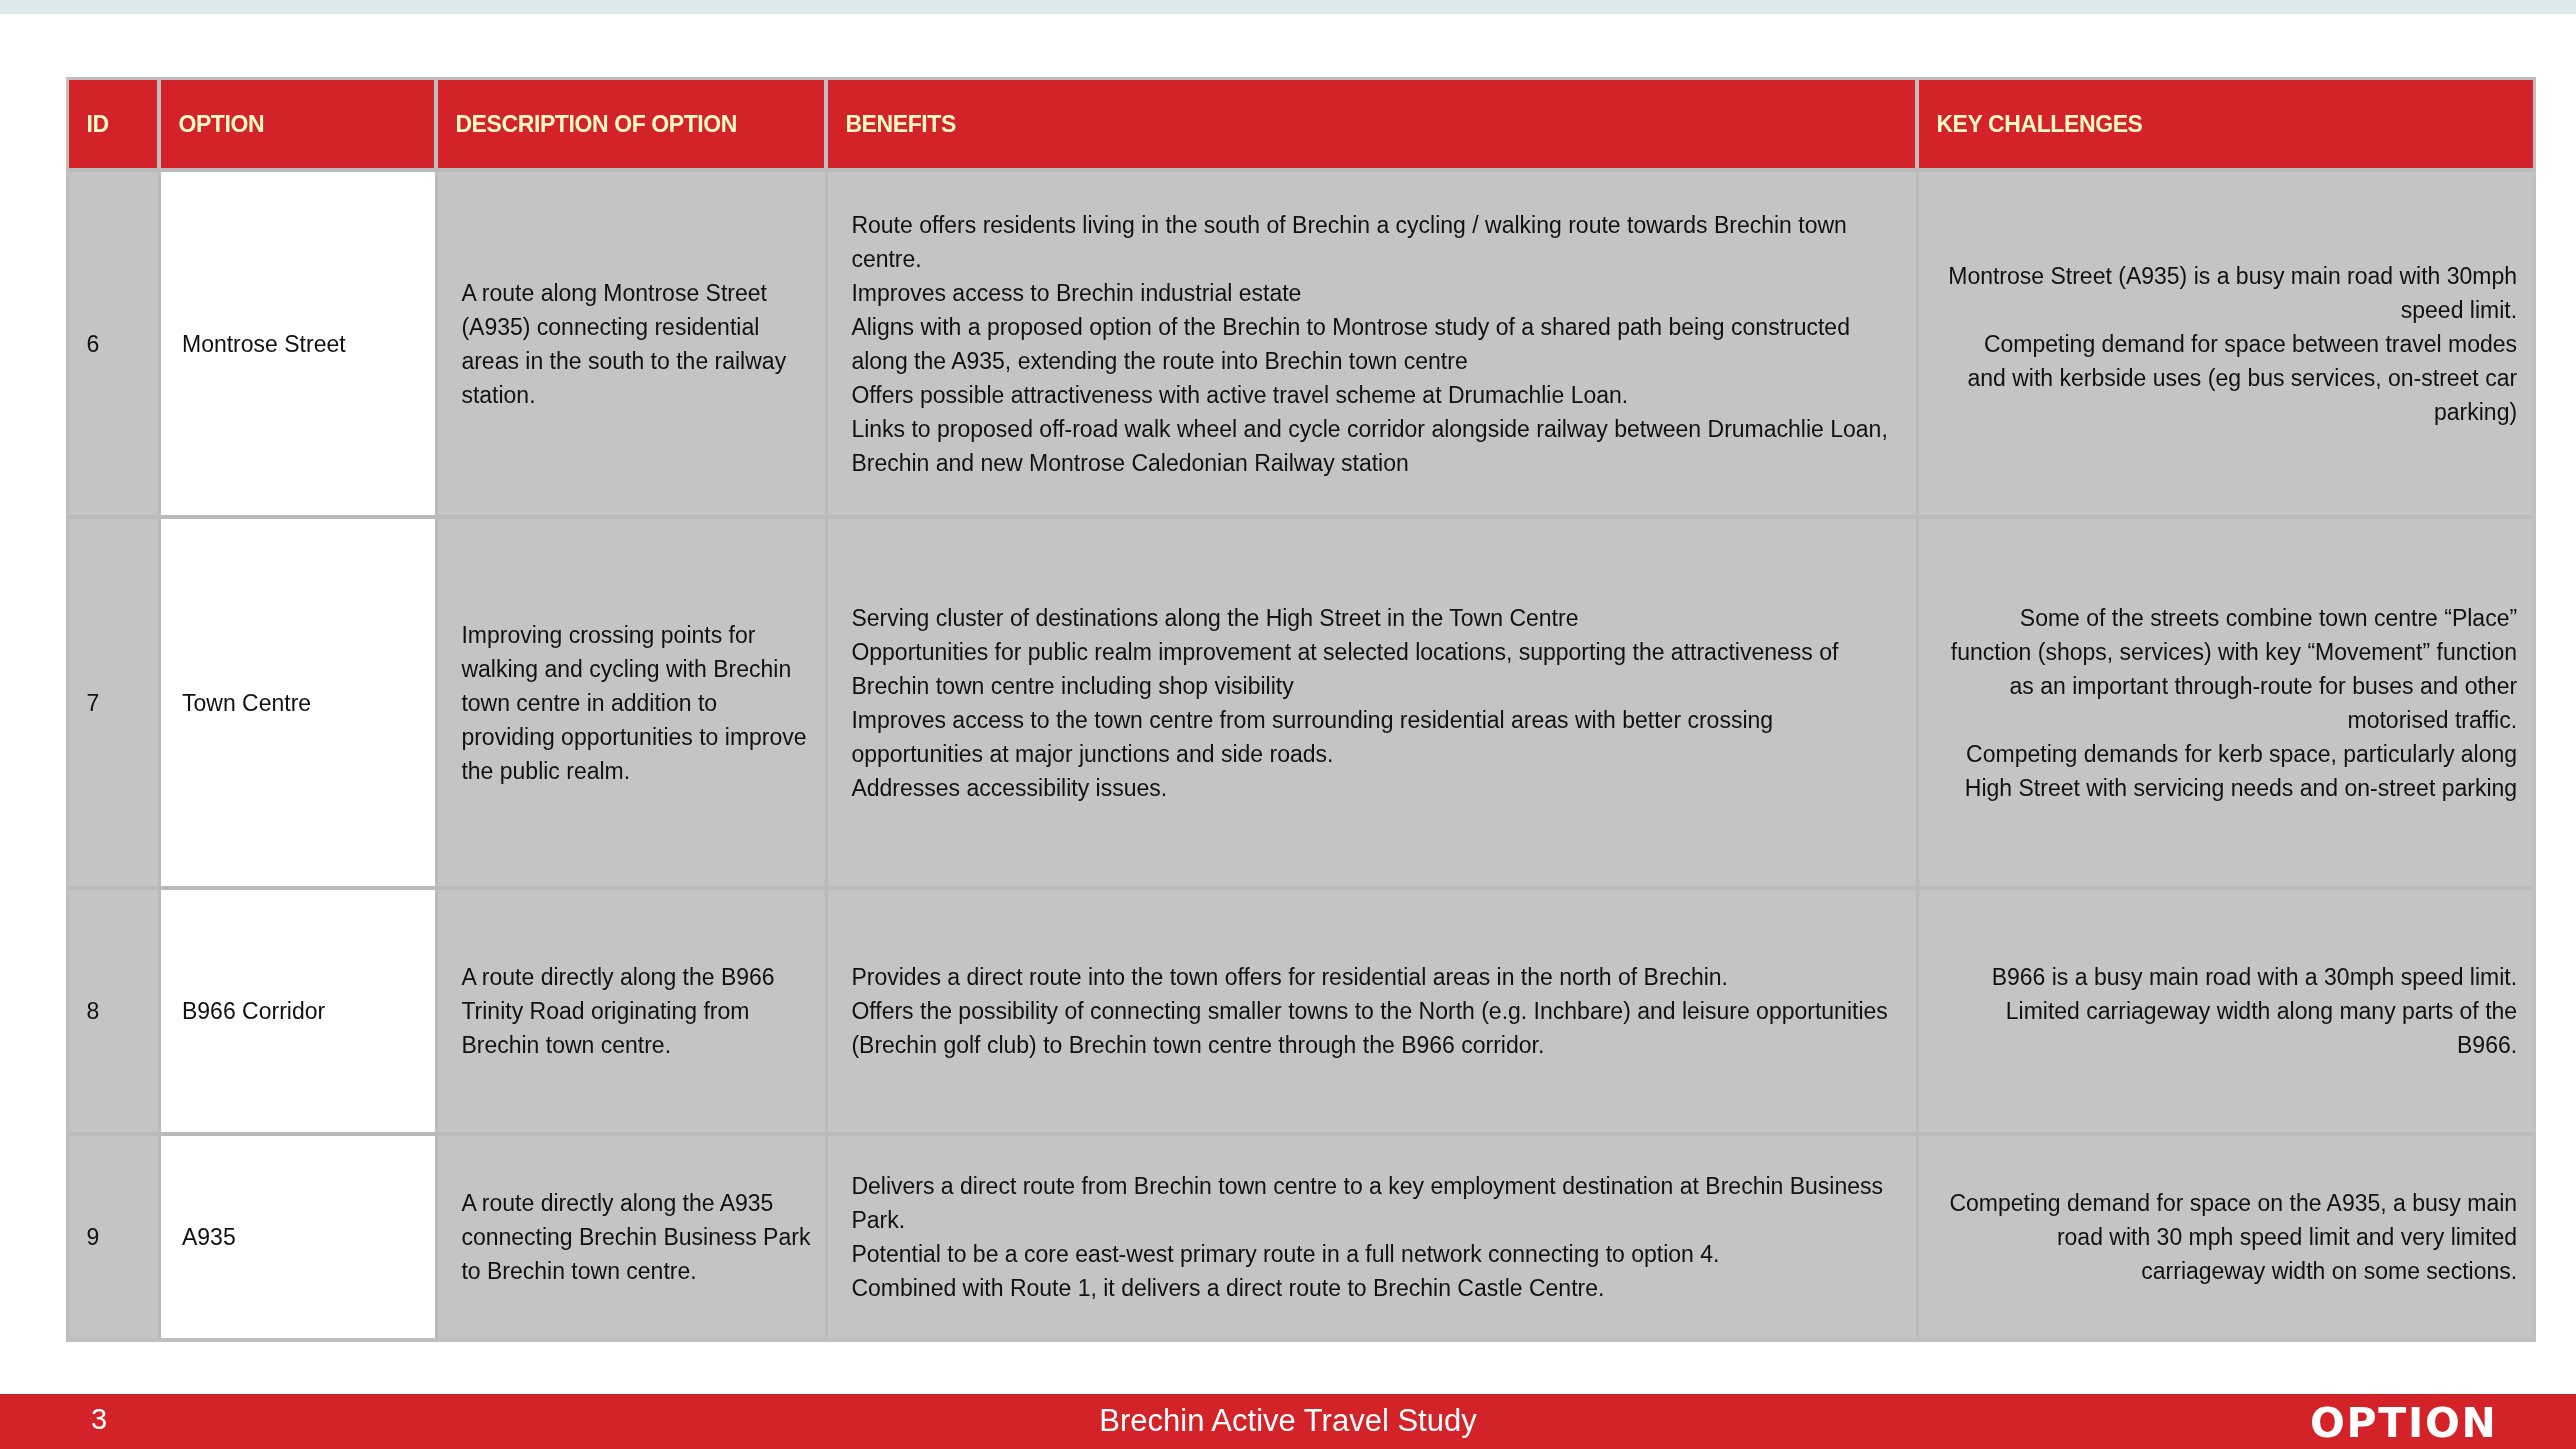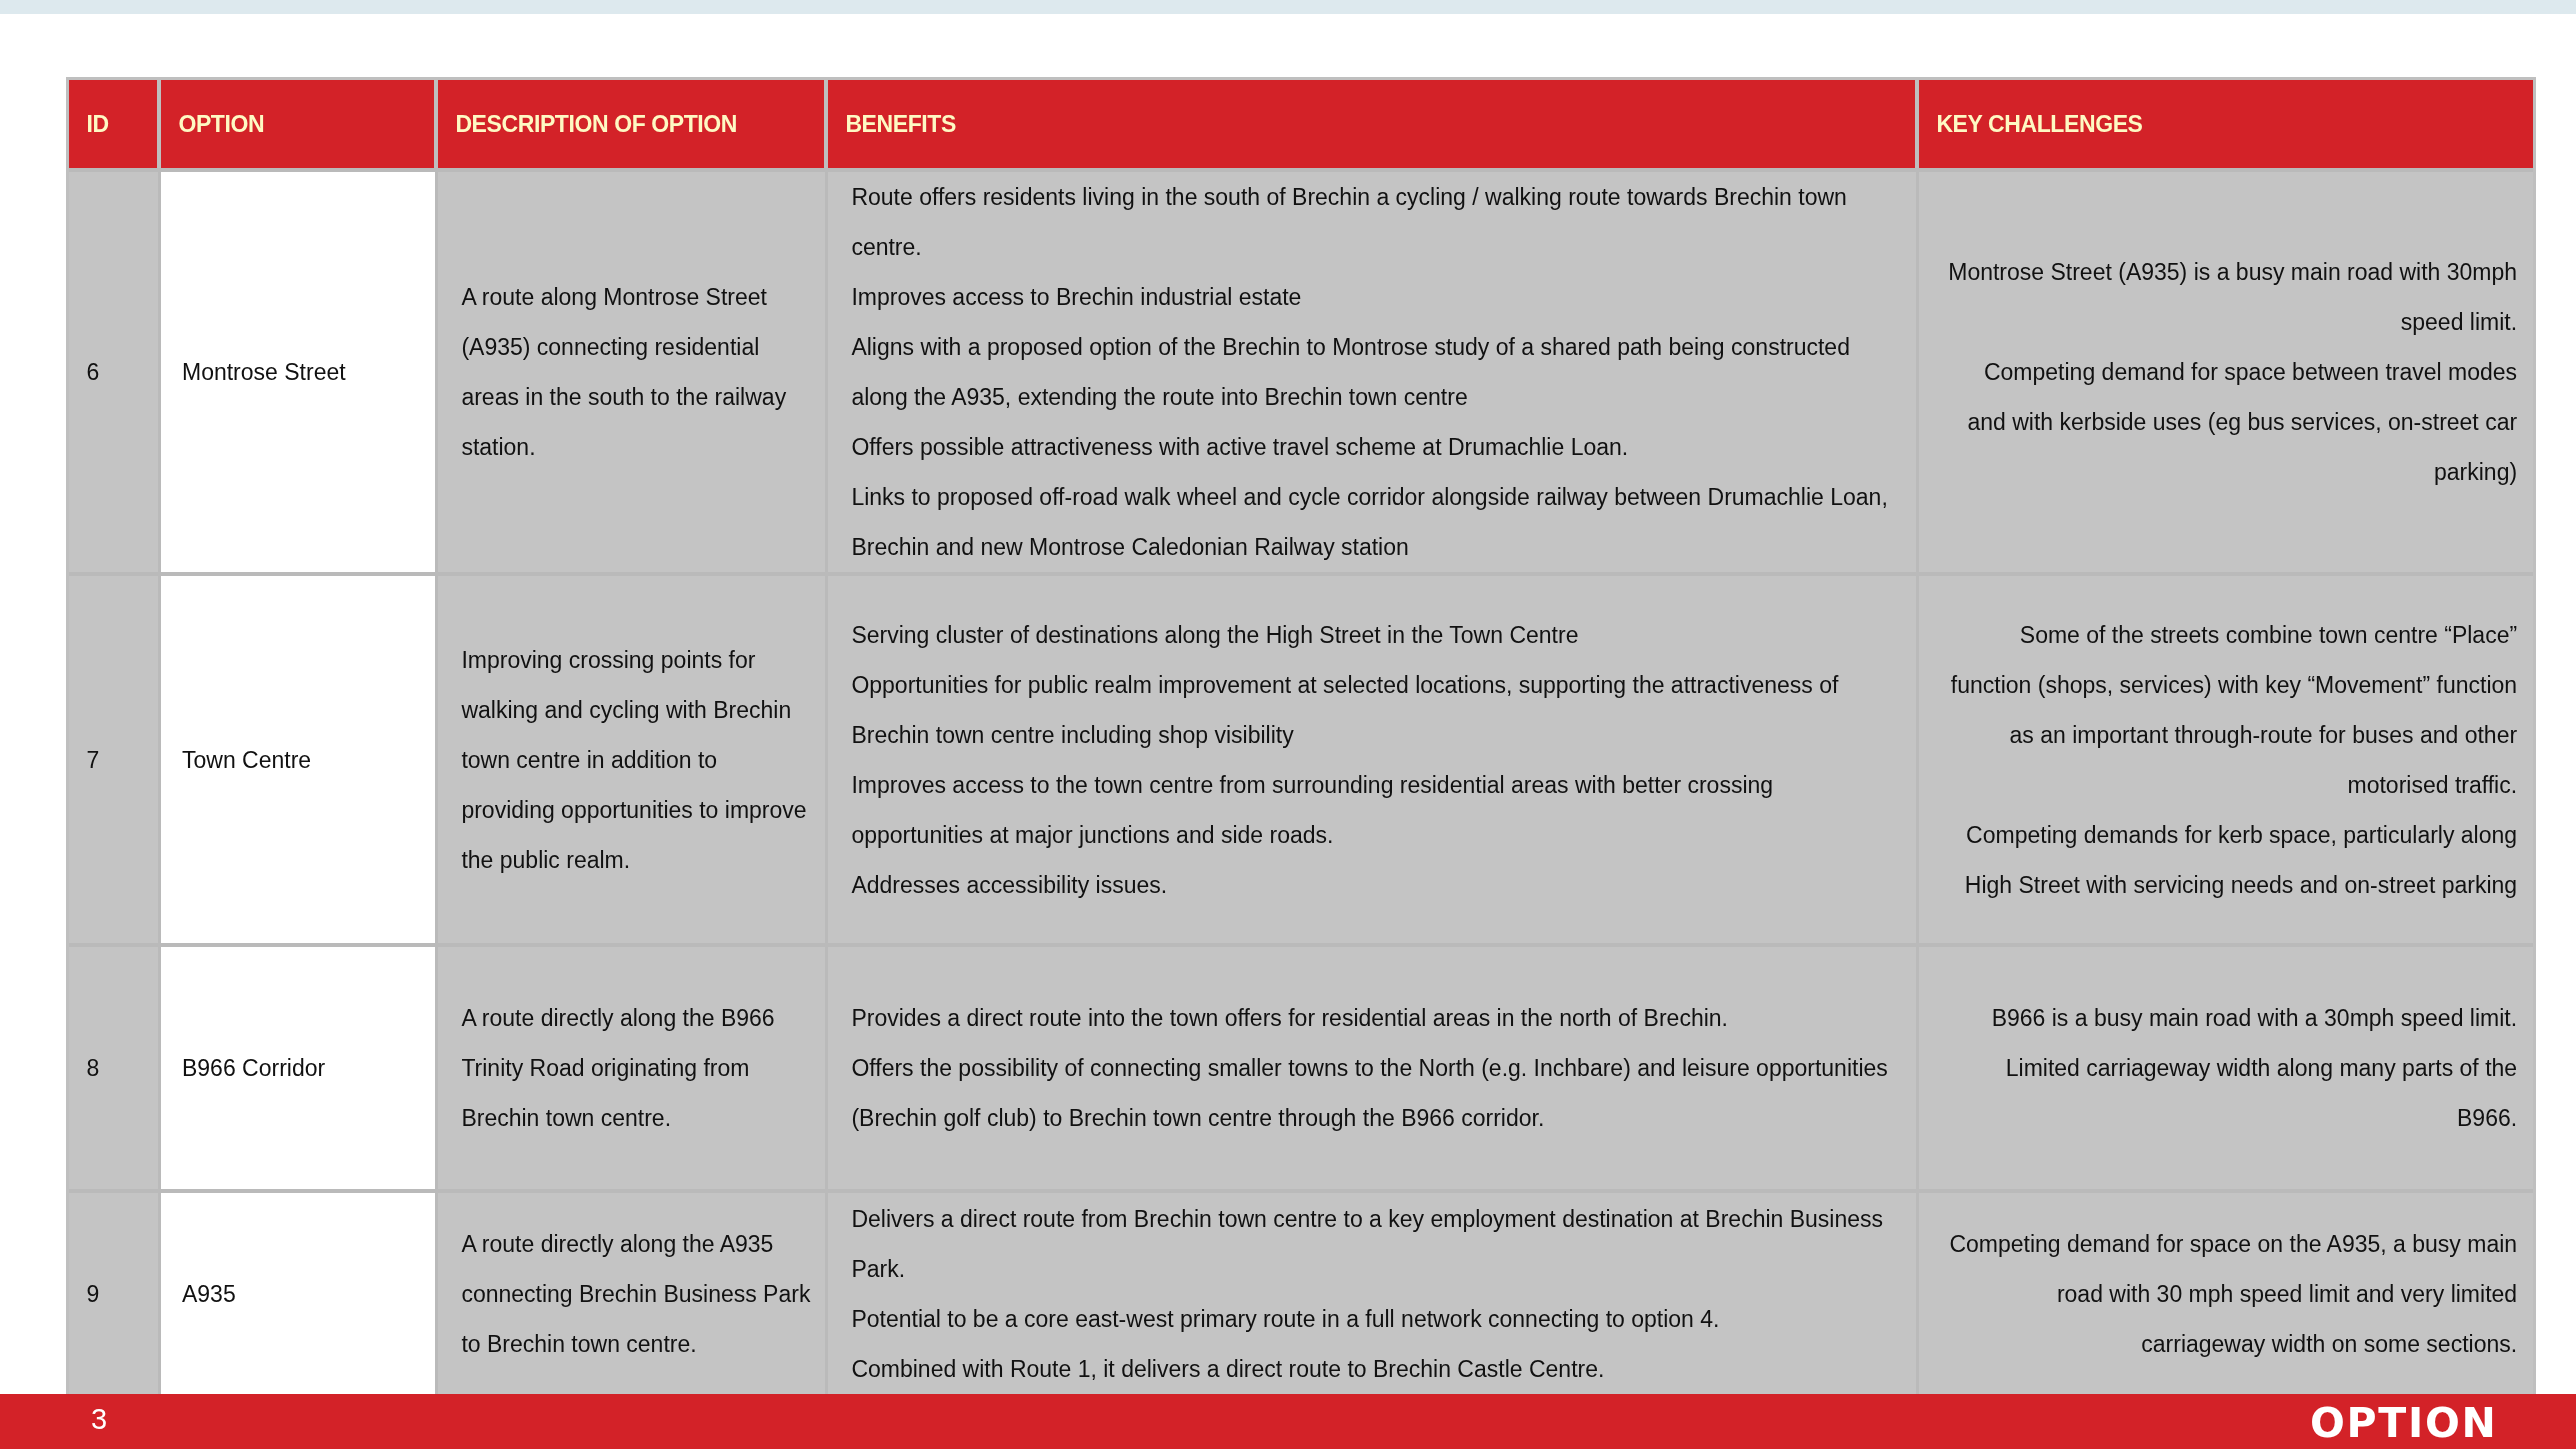--- a/index.html
+++ b/index.html
@@ -28,21 +28,21 @@
   th {
     background: #d32228; color: #fef9c3; text-align: left;
     font-weight: bold; font-size: 23px; letter-spacing: -0.4px;
     height: 88px; padding: 0 0 0 17px; box-sizing: border-box;
     border-right: 4.3px solid #bfbfbf;
     vertical-align: middle;
   }
   th:last-child { border-right: none; }
   td {
     background: #c4c4c4; color: #111111;
-    font-size: 23px; line-height: 50px;
+    font-size: 23px; line-height: 34px;
     vertical-align: middle; box-sizing: border-box;
     border-right: 3.4px solid #bababa; border-top: 4.3px solid #bababa;
     padding: 0 15.5px 0 17px;
   }
   td:last-child { border-right: none; }
   td.opt { background: #ffffff; padding-left: 20.6px; border-right: 3.4px solid #bababa; margin-top: 44px; }
   td.id { padding-left: 17px; }
   td.desc { padding-left: 23px; padding-right: 12px; margin-top: 45px; }
   td.ben { padding-left: 23px; }
   td.key { padding-left: 23px; text-align: right; }
@@ -148,15 +148,16 @@
         <td class="key">
           <span class="line">Competing demand for space on the A935, a busy main road with 30 mph speed limit and very limited carriageway width on some sections.</span>
         </td>
       </tr>
     </tbody>
   </table>
 </div>
 
 <div class="footer">
   <span class="page-num">3</span>
+  <div class="footer-title">Brechin Active Travel Study</div>
   <span class="logo">OPTION</span>
 </div>
 
 
 </body></html>

